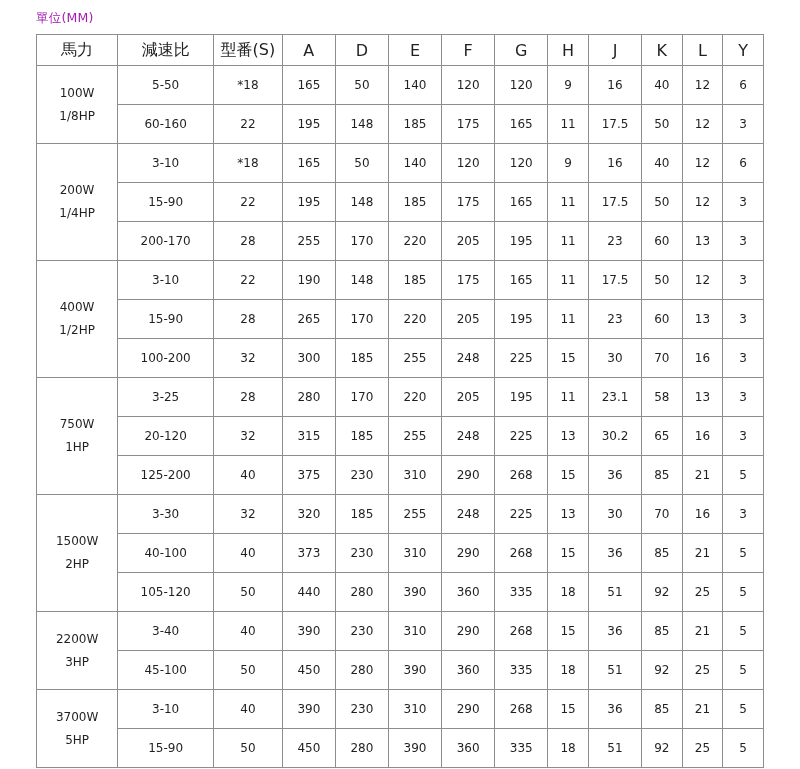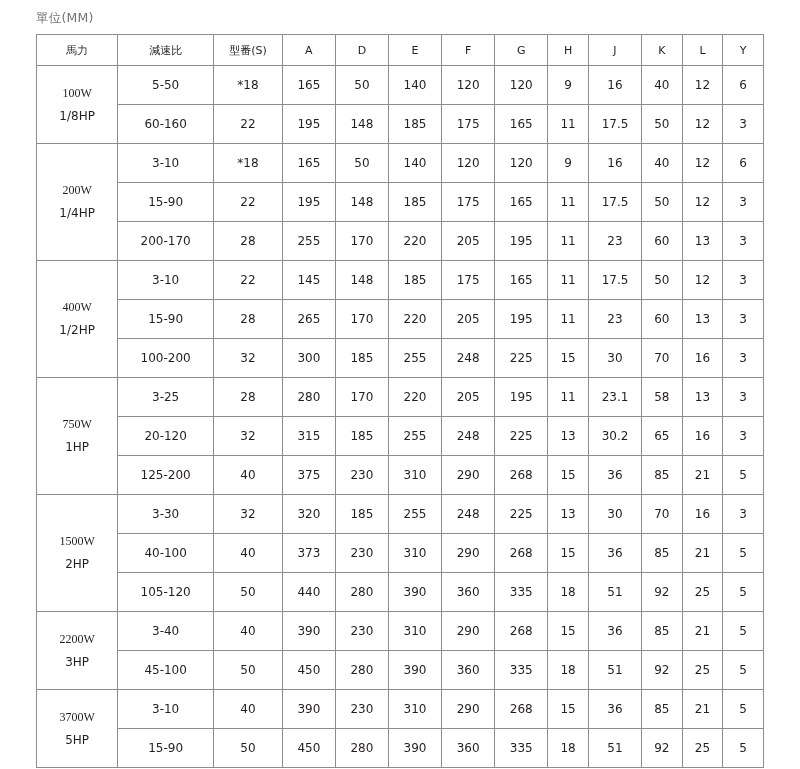--- a/index.html
+++ b/index.html
@@ -20,21 +20,21 @@
     width: 800px;
     height: 769px;
     box-sizing: border-box;
   }
   .unit-label {
     position: absolute;
     left: 36px;
     top: 10px;
     font-size: 12.5px;
     letter-spacing: 0.2px;
-    color: #737373;
+    color: #a21caf;
   }
   .table-wrap {
     position: absolute;
     left: 36px;
     top: 34px;
     width: 728px;
   }
   table.spec {
     border-collapse: collapse;
     width: 728px;
@@ -51,28 +51,28 @@
     border: 1px solid #8d8d8d;
     text-align: center;
     vertical-align: middle;
     padding: 0;
     height: 38px;
     font-weight: normal;
     color: #231f20;
   }
   table.spec thead th {
     height: 30px;
-    font-size: 11px;
+    font-size: 16px;
     font-weight: normal;
   }
   td.group-cell {
     line-height: 1.9;
     font-size: 12px;
   }
-  td.group-cell .pw { display: block; font-family: Liberation Serif, serif; }
+  td.group-cell .pw { display: block; }
   td.group-cell .hp { display: block; }
   .row-sep-strong {
     border-top: 1px solid #5a5a5a !important;
   }
   .note {
     position: absolute;
     left: 36px;
     top: 738px;
     font-size: 12.5px;
     letter-spacing: 0.3px;
@@ -199,21 +199,21 @@
             <td>13</td>
             <td>3</td>
           </tr>
           <tr>
             <td class="group-cell row-sep-strong" rowspan="3">
               <span class="pw">400W</span>
               <span class="hp">1/2HP</span>
             </td>
             <td class="row-sep-strong">3-10</td>
             <td class="row-sep-strong">22</td>
-            <td class="row-sep-strong">145</td>
+            <td class="row-sep-strong">190</td>
             <td class="row-sep-strong">148</td>
             <td class="row-sep-strong">185</td>
             <td class="row-sep-strong">175</td>
             <td class="row-sep-strong">165</td>
             <td class="row-sep-strong">11</td>
             <td class="row-sep-strong">17.5</td>
             <td class="row-sep-strong">50</td>
             <td class="row-sep-strong">12</td>
             <td class="row-sep-strong">3</td>
           </tr>

